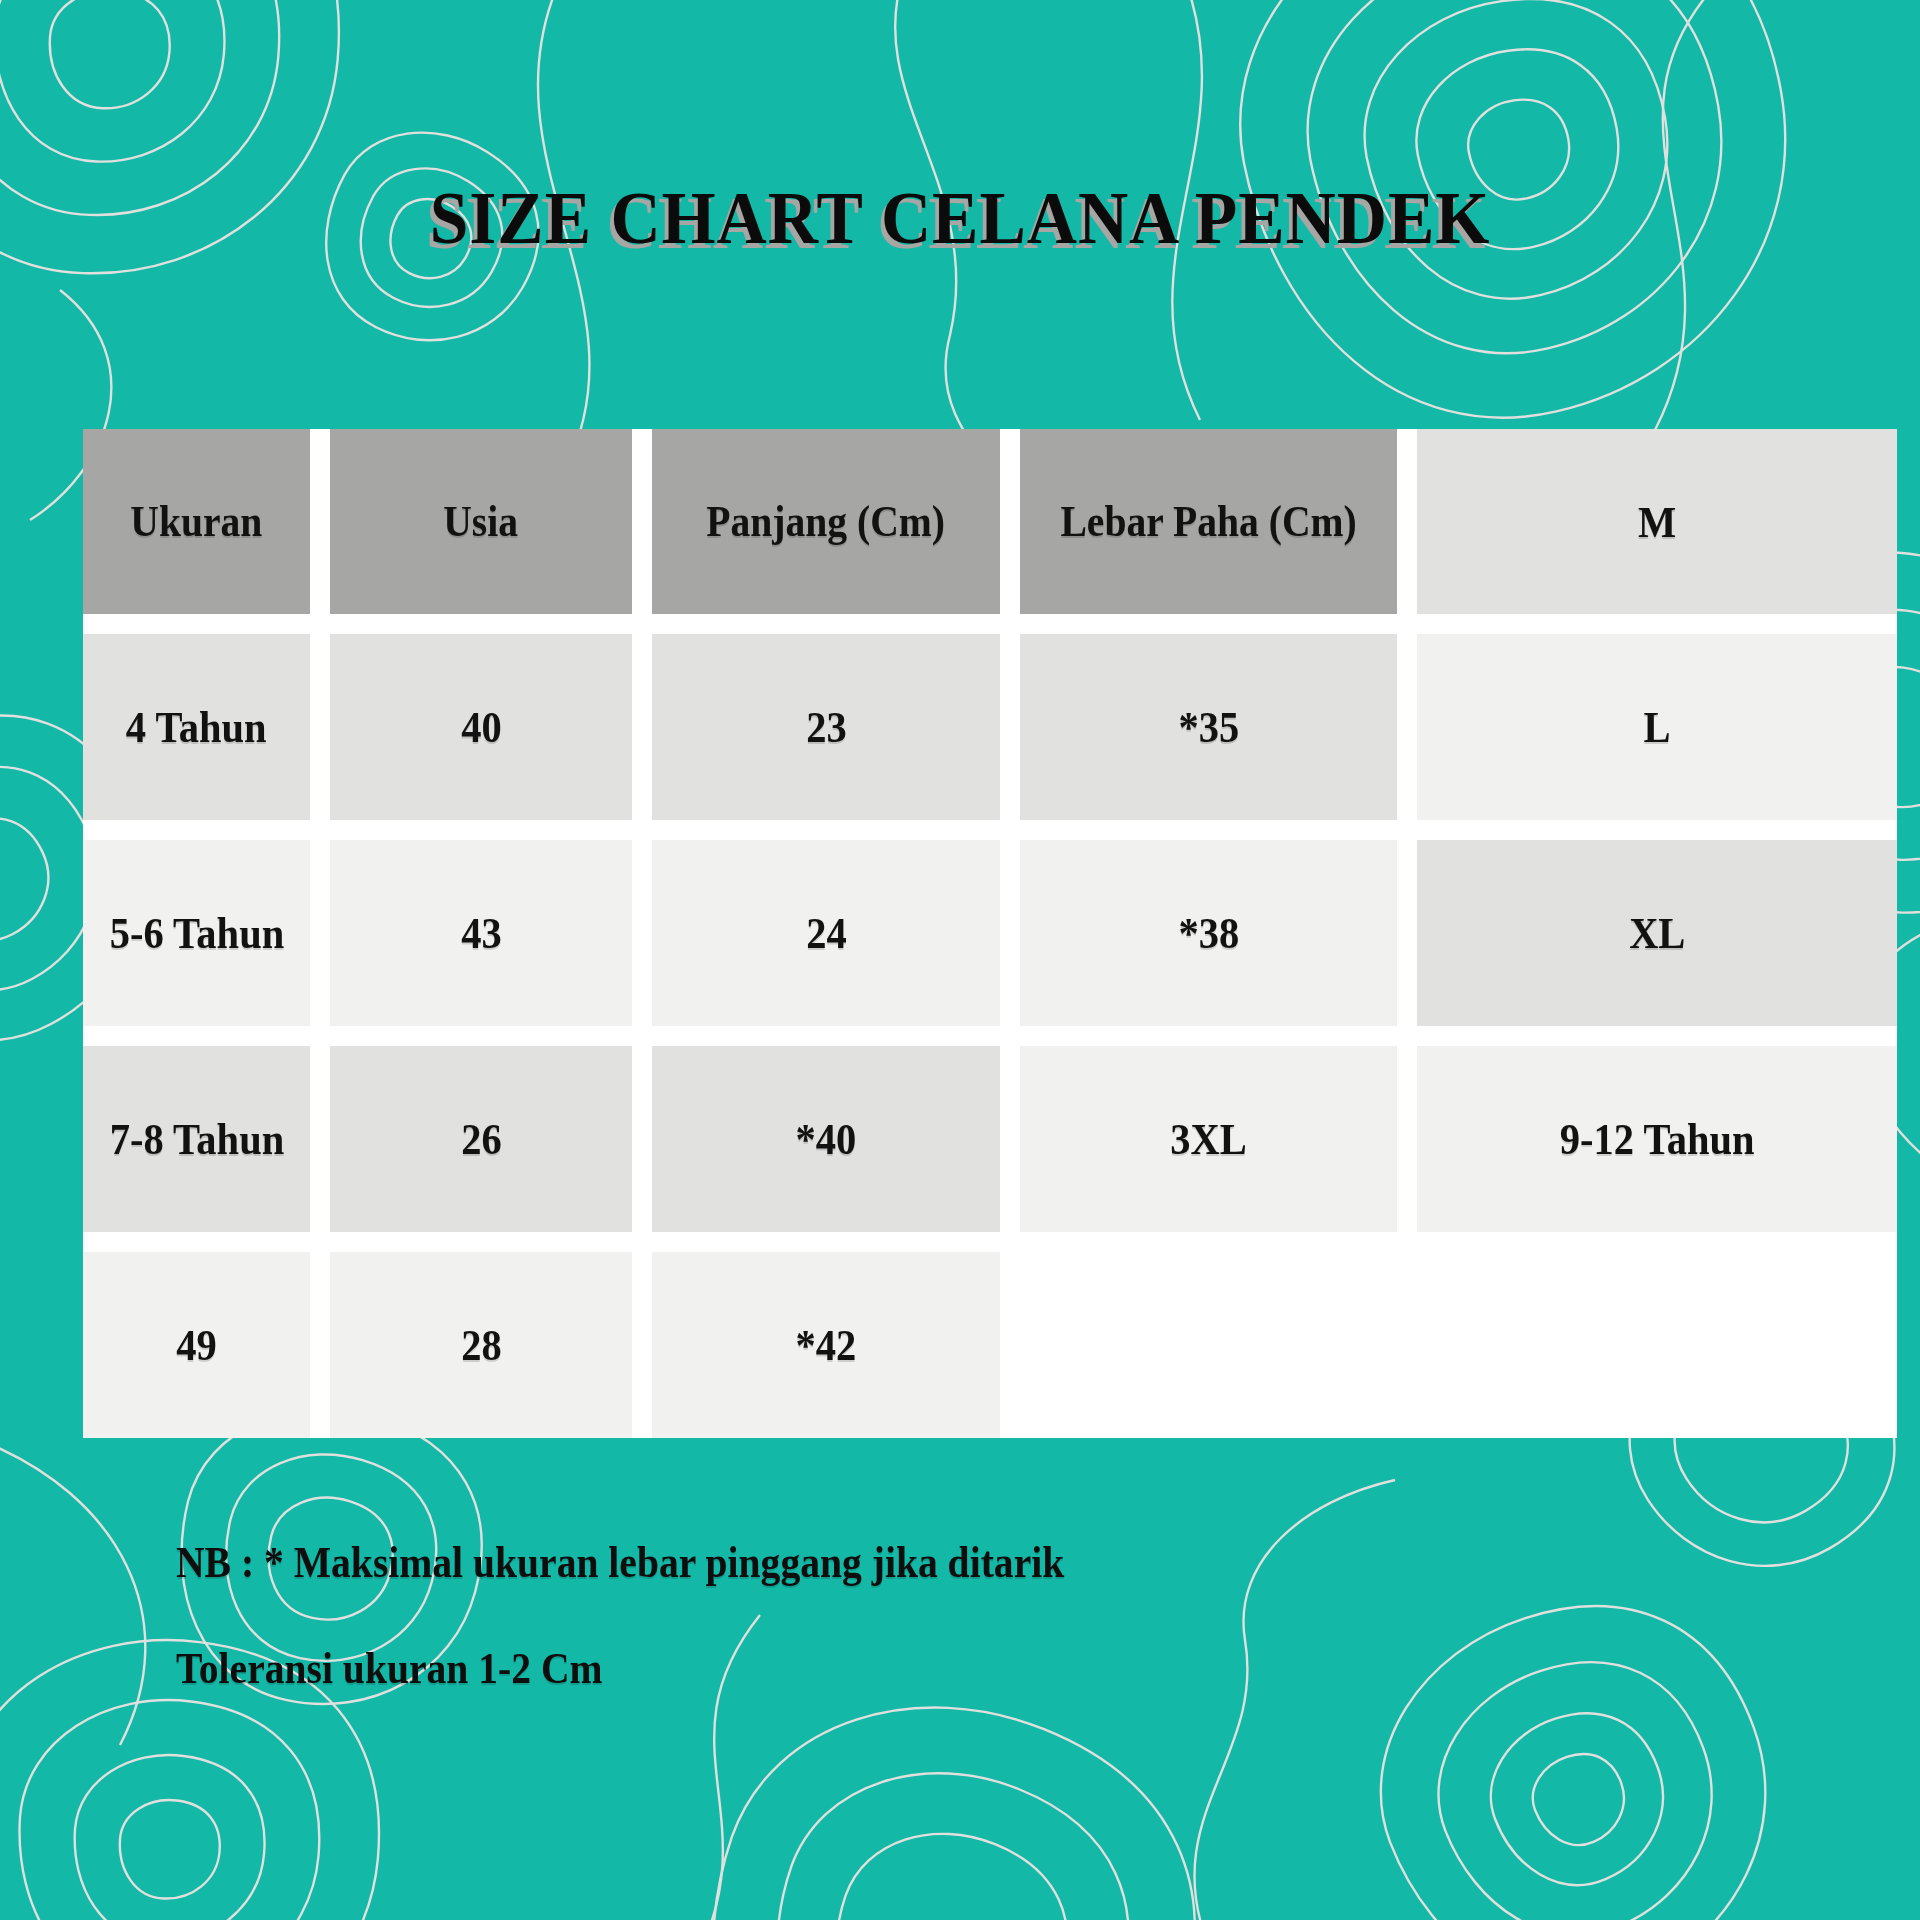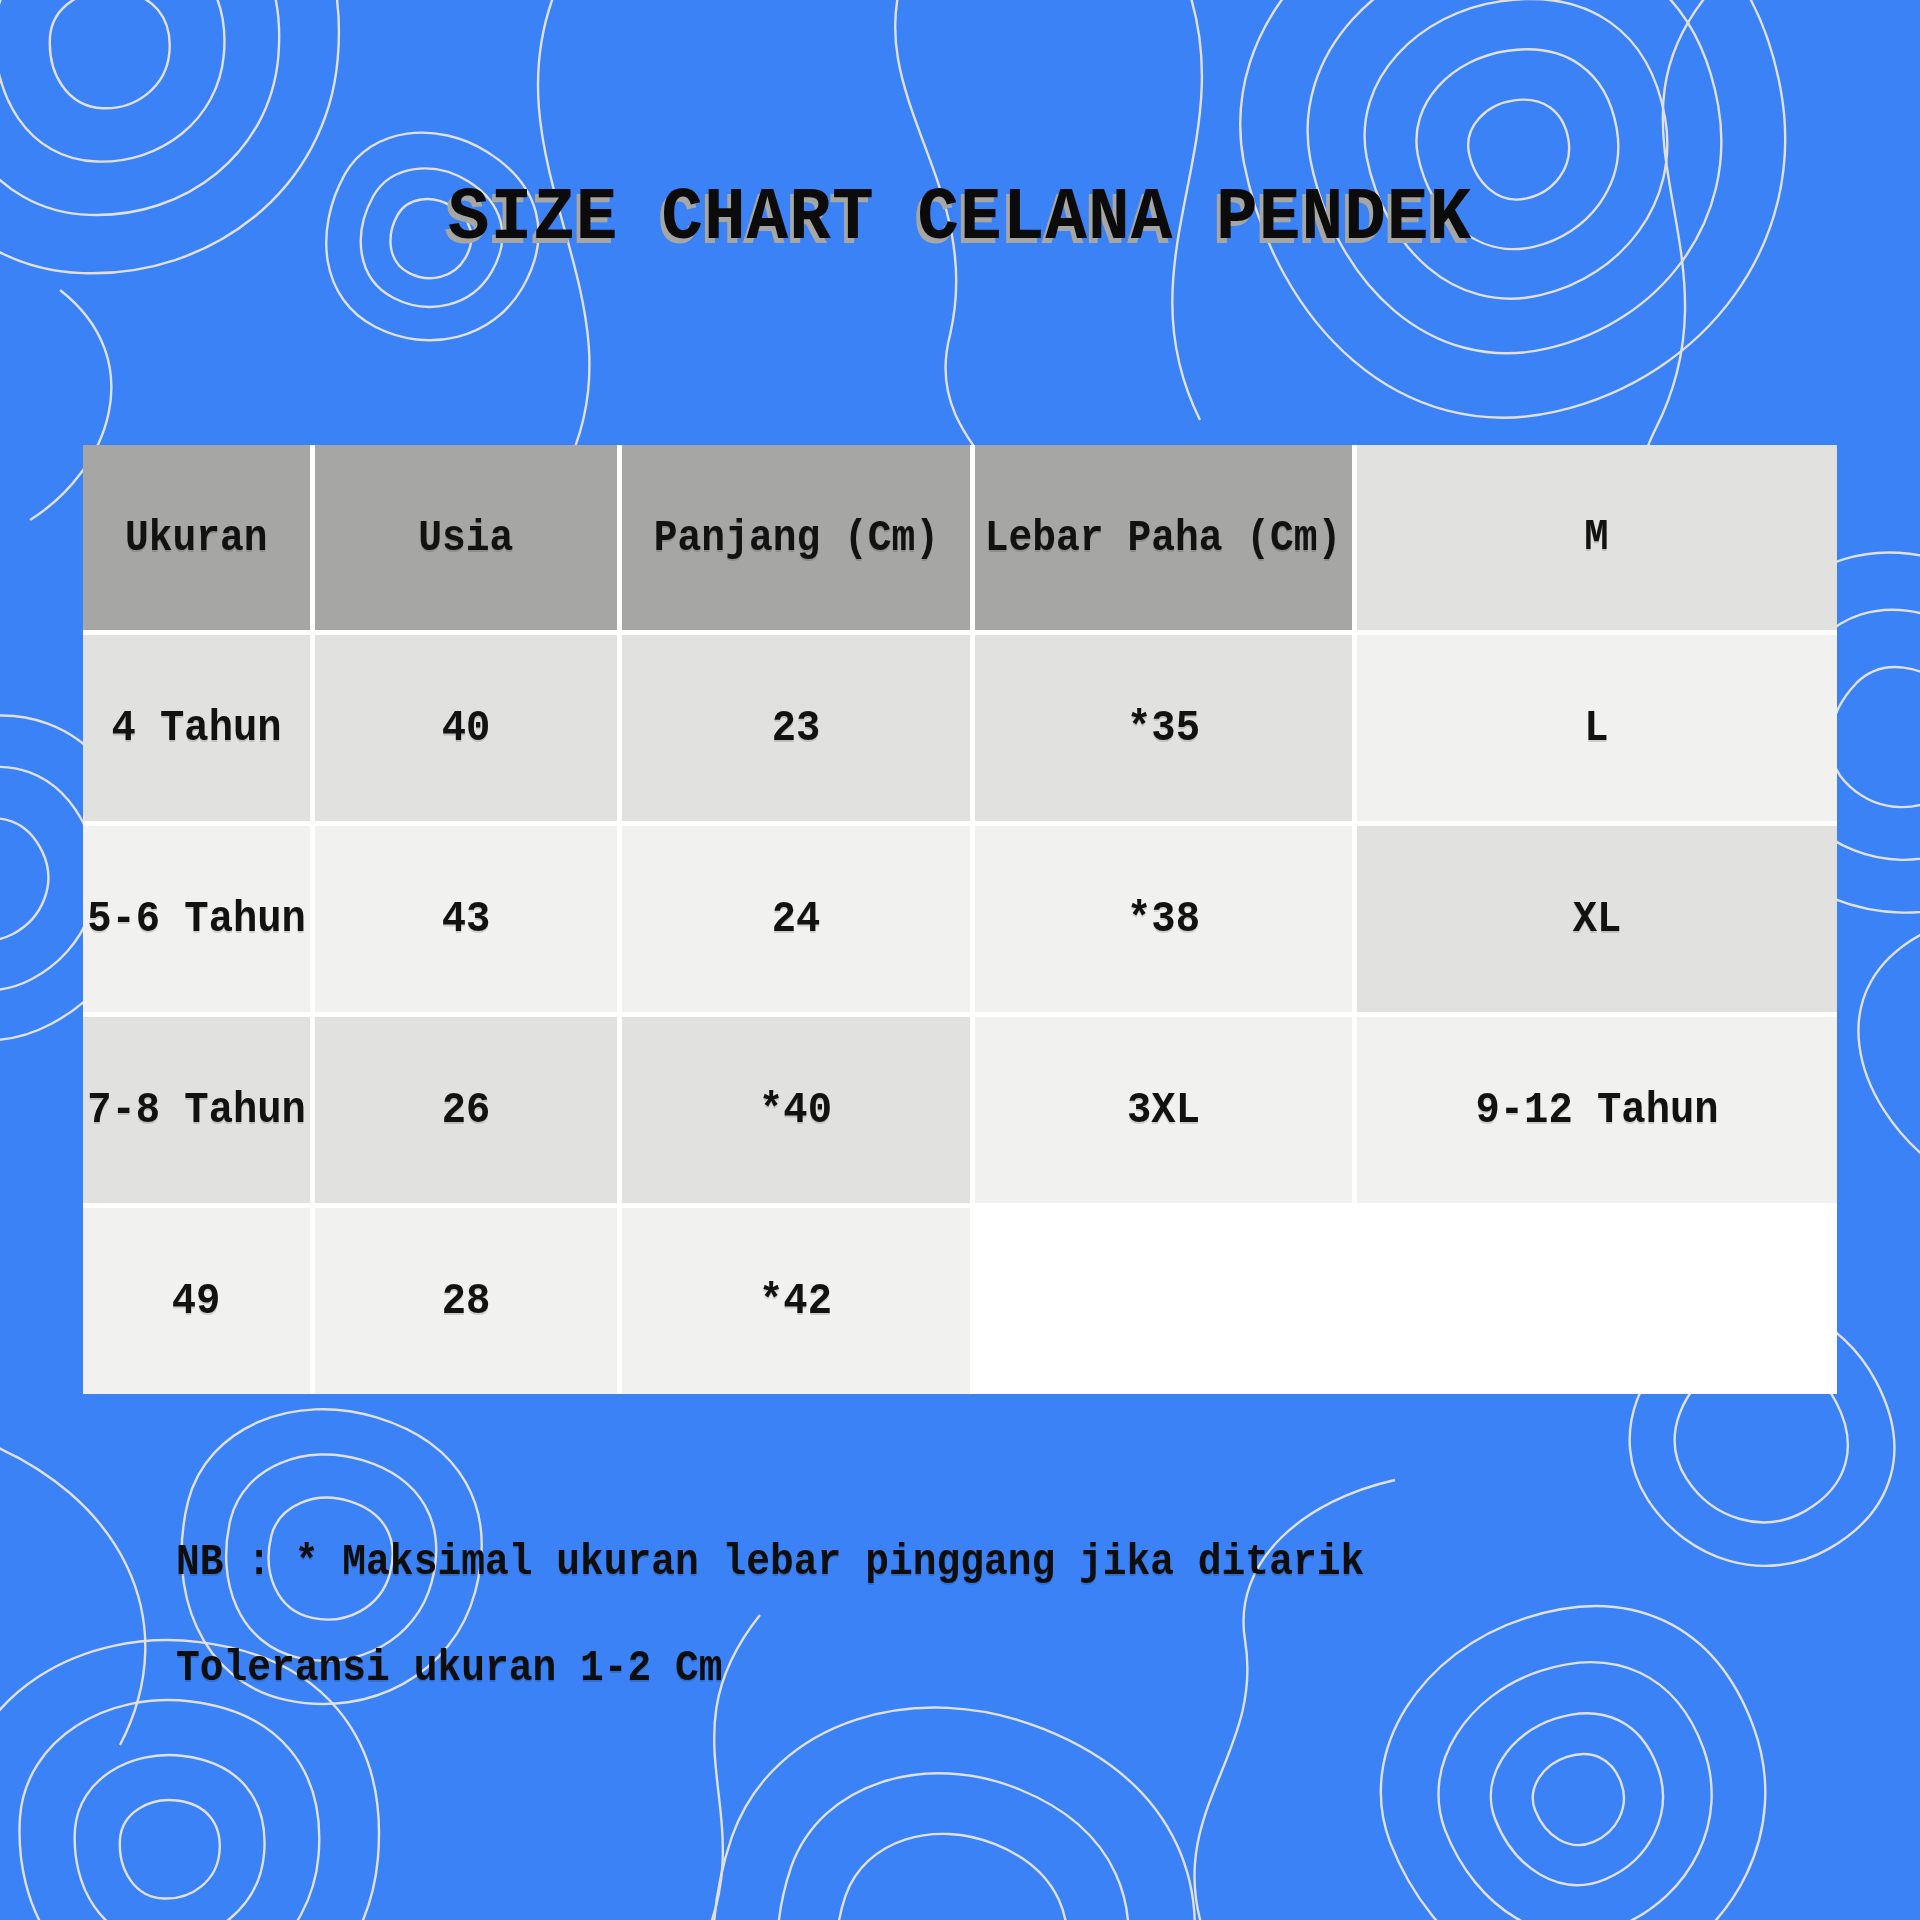--- a/index.html
+++ b/index.html
@@ -1,38 +1,38 @@
 <!DOCTYPE html>
 <html><head>
 <meta charset="utf-8">
 <style>
   html,body{margin:0;padding:0;background:#cfcfcf;}
   .canvas{
     position:relative;width:1920px;height:1920px;overflow:hidden;
-    background:#3b82f6;color:#121212;
-    font-family:Liberation Mono, monospace;
+    background:#14b8a6;color:#121212;
+    font-family:Liberation Serif, serif;
   }
   .topo{position:absolute;inset:0;}
   .topo path{fill:none;stroke:#e0e0de;stroke-width:2.4;}
 
   .title{
     position:absolute;top:168px;left:0;width:1920px;height:100px;
     display:flex;align-items:center;justify-content:center;
     font-size:74px;font-weight:bold;letter-spacing:1px;color:#0b0b0b;
     text-shadow:-4px 5px 0 #a6a6a4;
     transform:scaleX(.94);transform-origin:center;
     white-space:nowrap;
   }
 
   .size-table{
     position:absolute;left:83px;top:429px;
     display:grid;
     grid-template-columns:227px 302px 348px 377px 480px;
     grid-template-rows:185px 186px 186px 186px 186px;
-    gap:5px;background:#ffffff;margin-top:16px;
+    gap:20px;background:#ffffff;
   }
   .cell{
     display:flex;align-items:center;justify-content:center;
     font-weight:bold;font-size:45px;
     text-shadow:0 2px 0 rgba(0,0,0,.15);
   }
   .cell>span{display:inline-block;transform:scaleX(.9);transform-origin:center;white-space:nowrap;}
   .th{background:#a6a6a5;font-size:44px;}
   .row-dark{background:#e1e1e0;}
   .row-light{background:#f1f1ef;}

